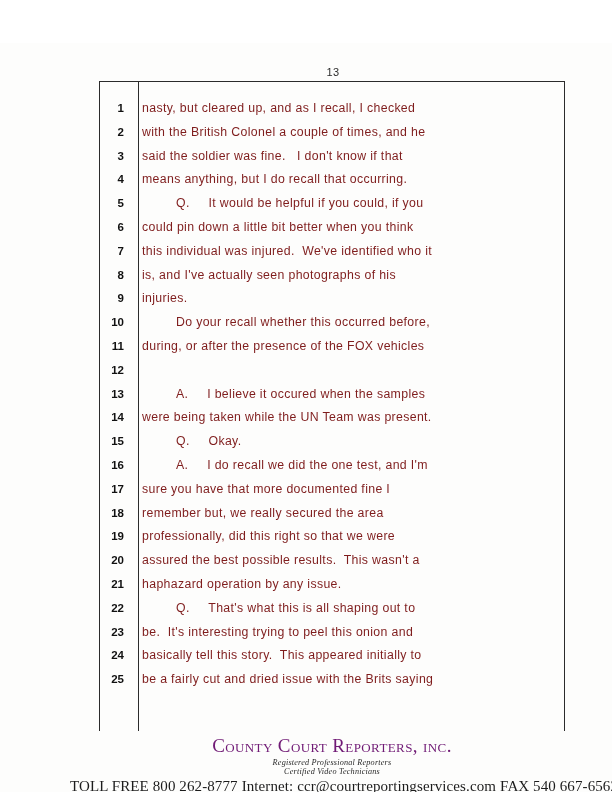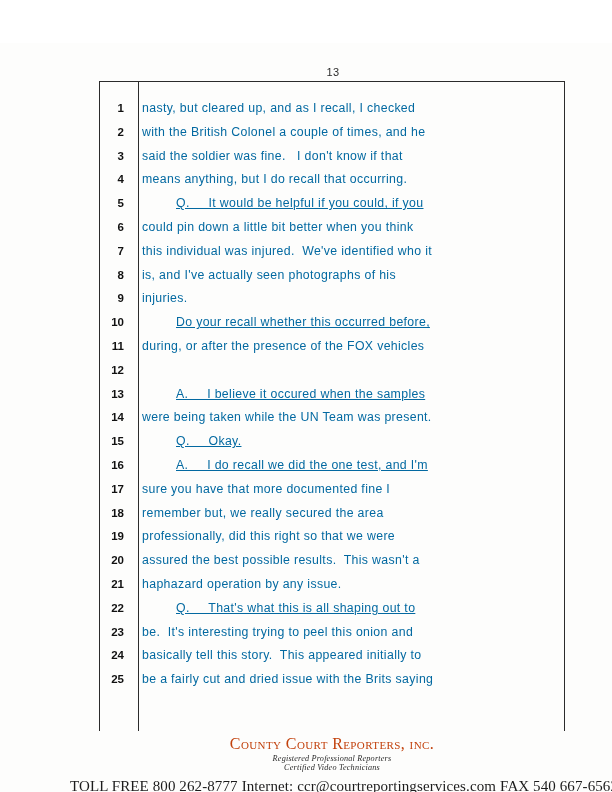--- a/index.html
+++ b/index.html
@@ -85,43 +85,42 @@
     flex: 0 0 auto;
     box-sizing: border-box;
   }
 
   .line-text {
     flex: 1 1 auto;
     padding-left: 12px;
     font-size: 12.3px;
     line-height: 20px;
     letter-spacing: 0.35px;
-    color: #0369a1;
+    color: #7f1d1d;
     white-space: pre;
     overflow: hidden;
     font-family: "Liberation Sans", sans-serif;
   }
   .line-text.indent {
     padding-left: 46px;
-    text-decoration: underline;
   }
 
   
   .footer {
     position: absolute;
     left: 99px;
     top: 692px;
     width: 466px;
     text-align: center;
   }
   .firm-name {
     font-family: "Liberation Serif", serif;
-    font-size: 16px;
+    font-size: 19px;
     letter-spacing: 0.4px;
-    color: #c2410c;
+    color: #701a75;
     font-variant: small-caps;
     white-space: nowrap;
   }
   .firm-sub1, .firm-sub2 {
     font-family: "Liberation Serif", serif;
     font-style: italic;
     font-size: 8.2px;
     color: #2a2a2a;
     margin-top: 1px;
     letter-spacing: 0.2px;

